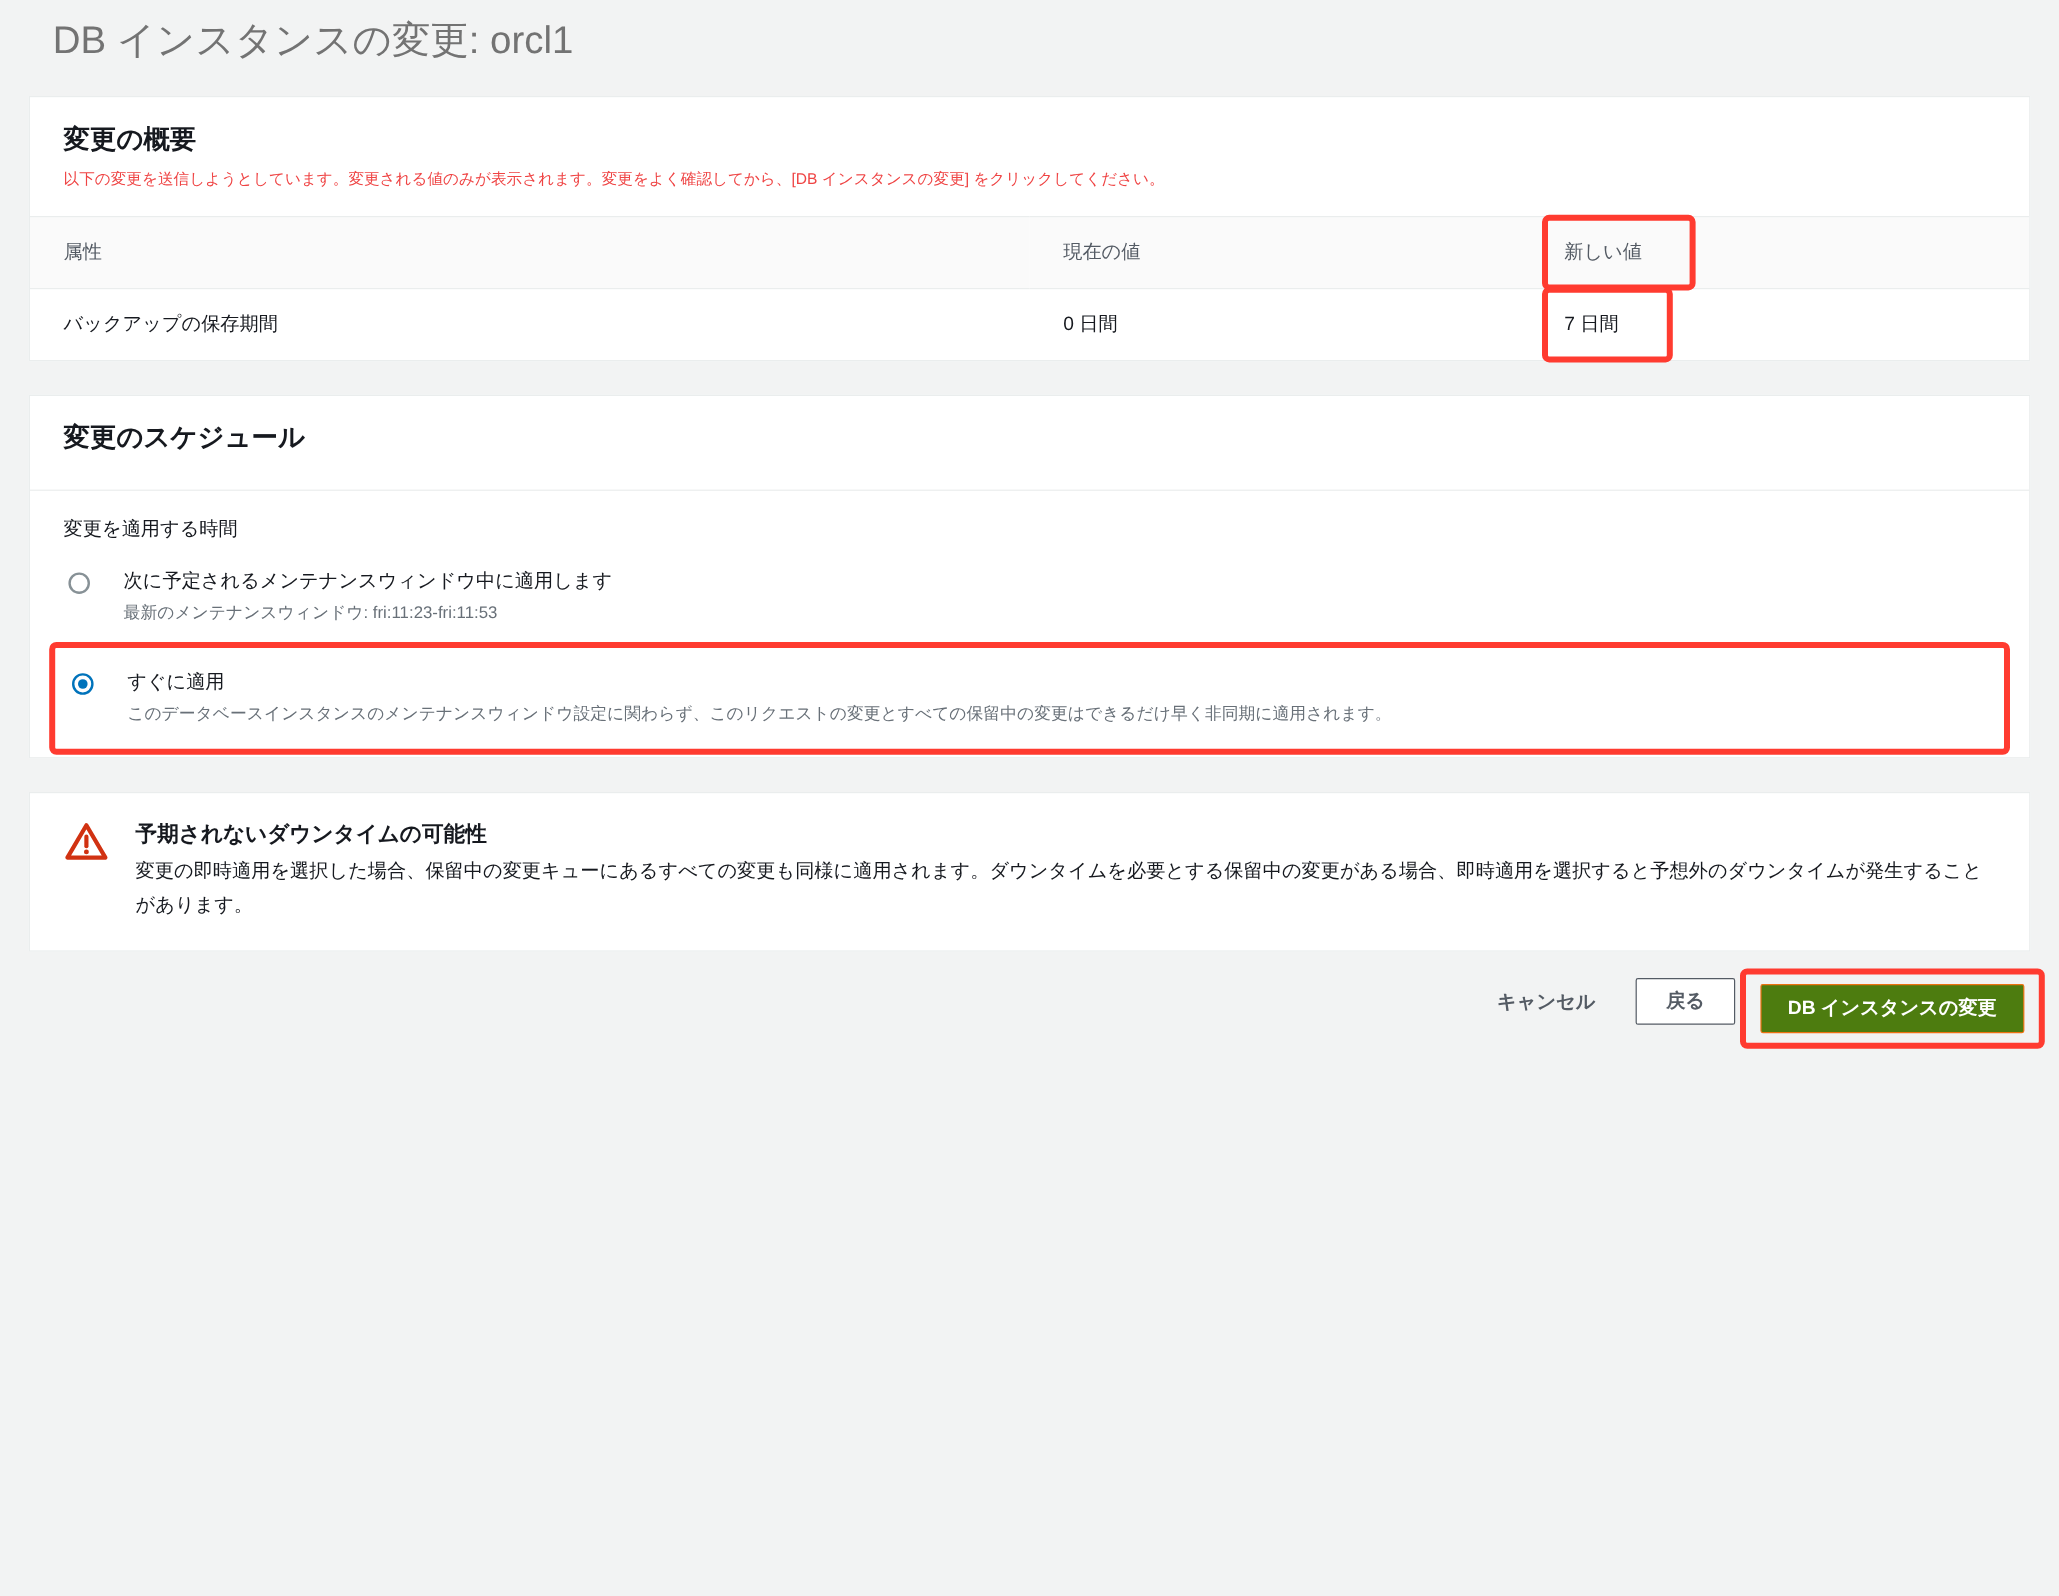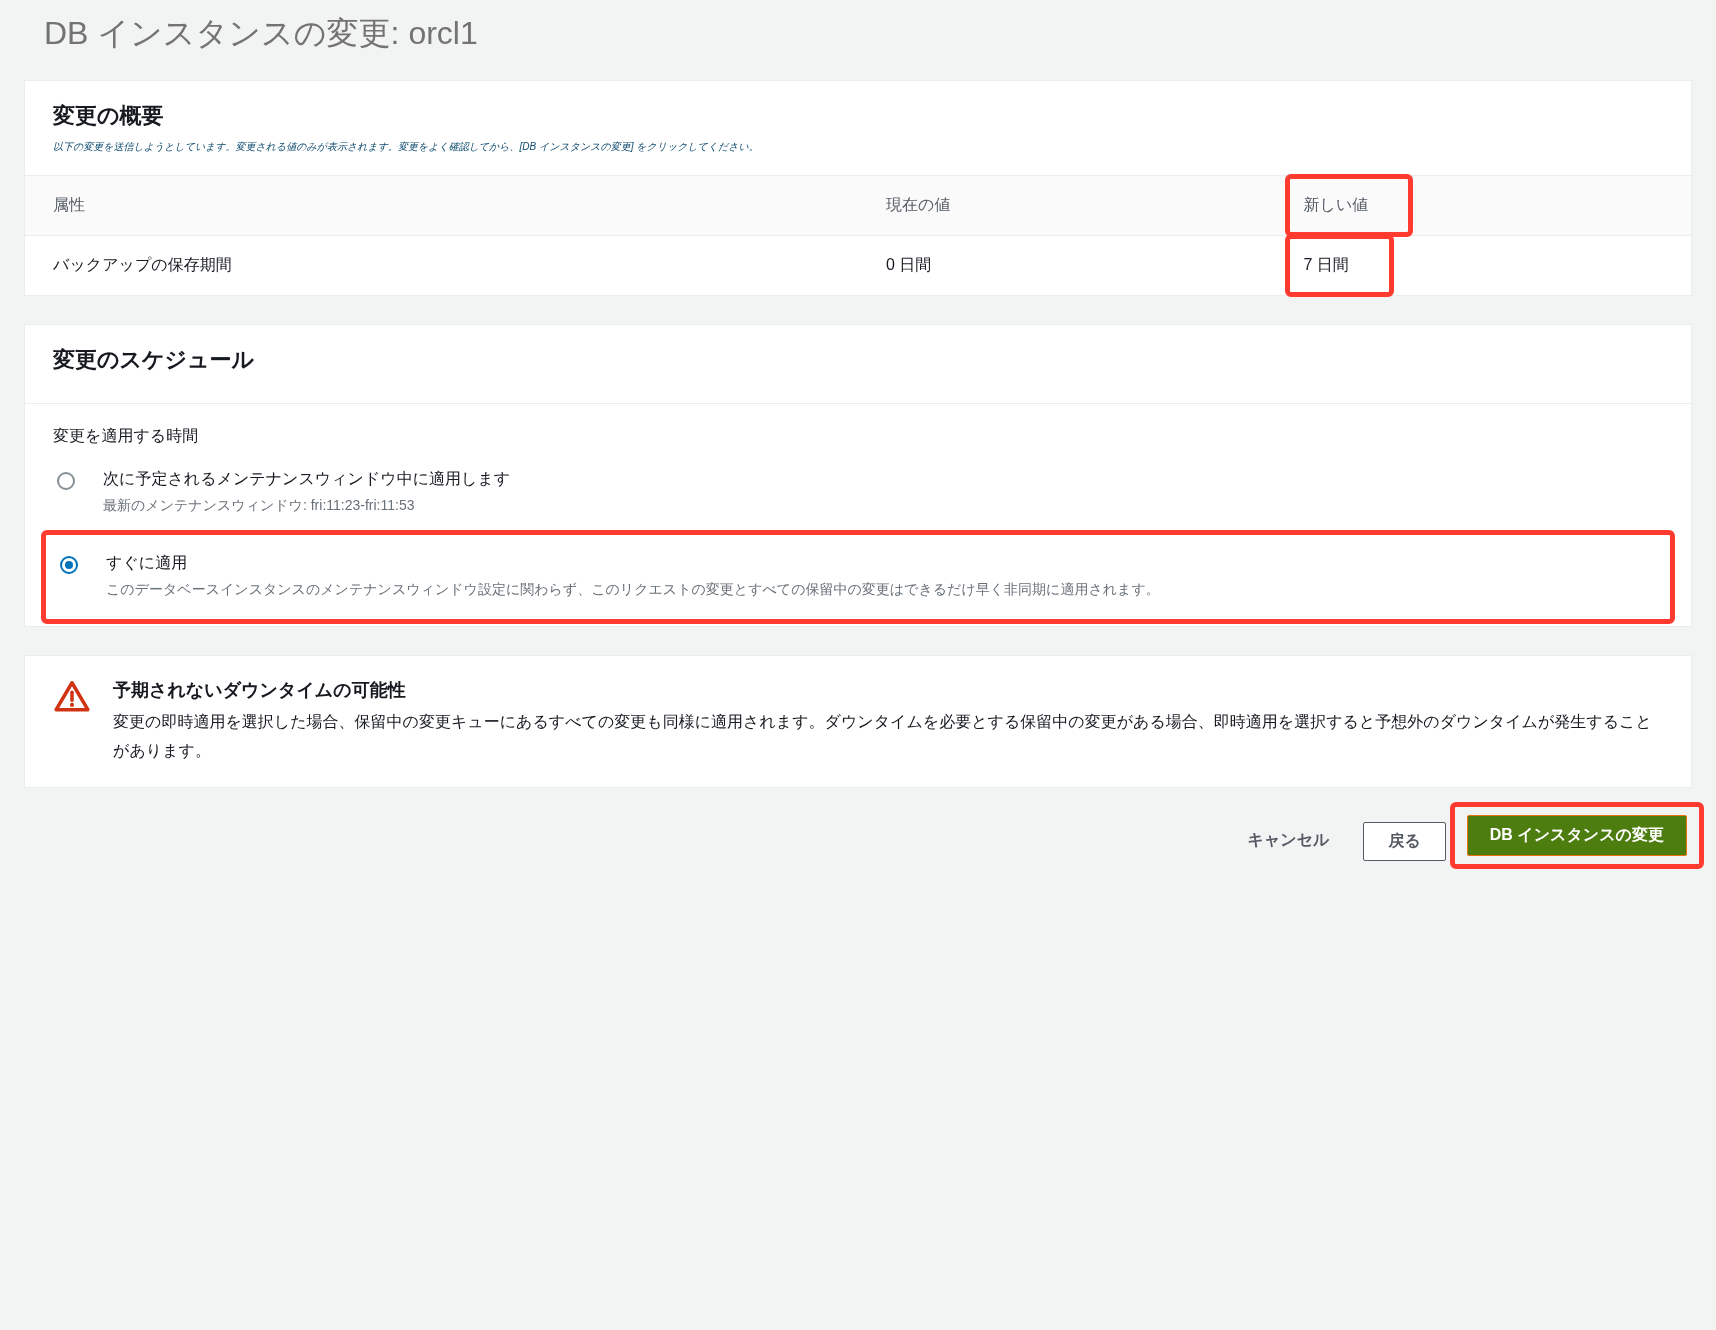--- a/index.html
+++ b/index.html
@@ -26,24 +26,23 @@
     }
     .panel-header {
       padding: 20px 28px;
     }
     .panel-title {
       font-size: 22px;
       font-weight: 700;
       margin-bottom: 8px;
     }
     .panel-desc {
-      font-size: 10px;
-      color: #0c4a6e;
+      font-size: 13px;
+      color: #ef4444;
       line-height: 1.6;
-      font-style: italic;
     }
     .summary-table {
       width: 100%;
       border-collapse: collapse;
     }
     .summary-table th, .summary-table td {
       text-align: left;
       padding: 18px 28px;
       border-top: 1px solid #eaeded;
       font-size: 16px;
@@ -145,21 +144,21 @@
       font-weight: 700;
       margin-bottom: 6px;
     }
     .alert-text {
       font-size: 16px;
       line-height: 1.8;
     }
     .action-bar {
       display: flex;
       justify-content: flex-end;
-      align-items: flex-end;
+      align-items: flex-start;
       gap: 16px;
       padding: 0 4px;
     }
     .btn-link {
       background: none;
       border: none;
       color: #545b64;
       font-size: 16px;
       font-weight: 700;
       cursor: pointer;

